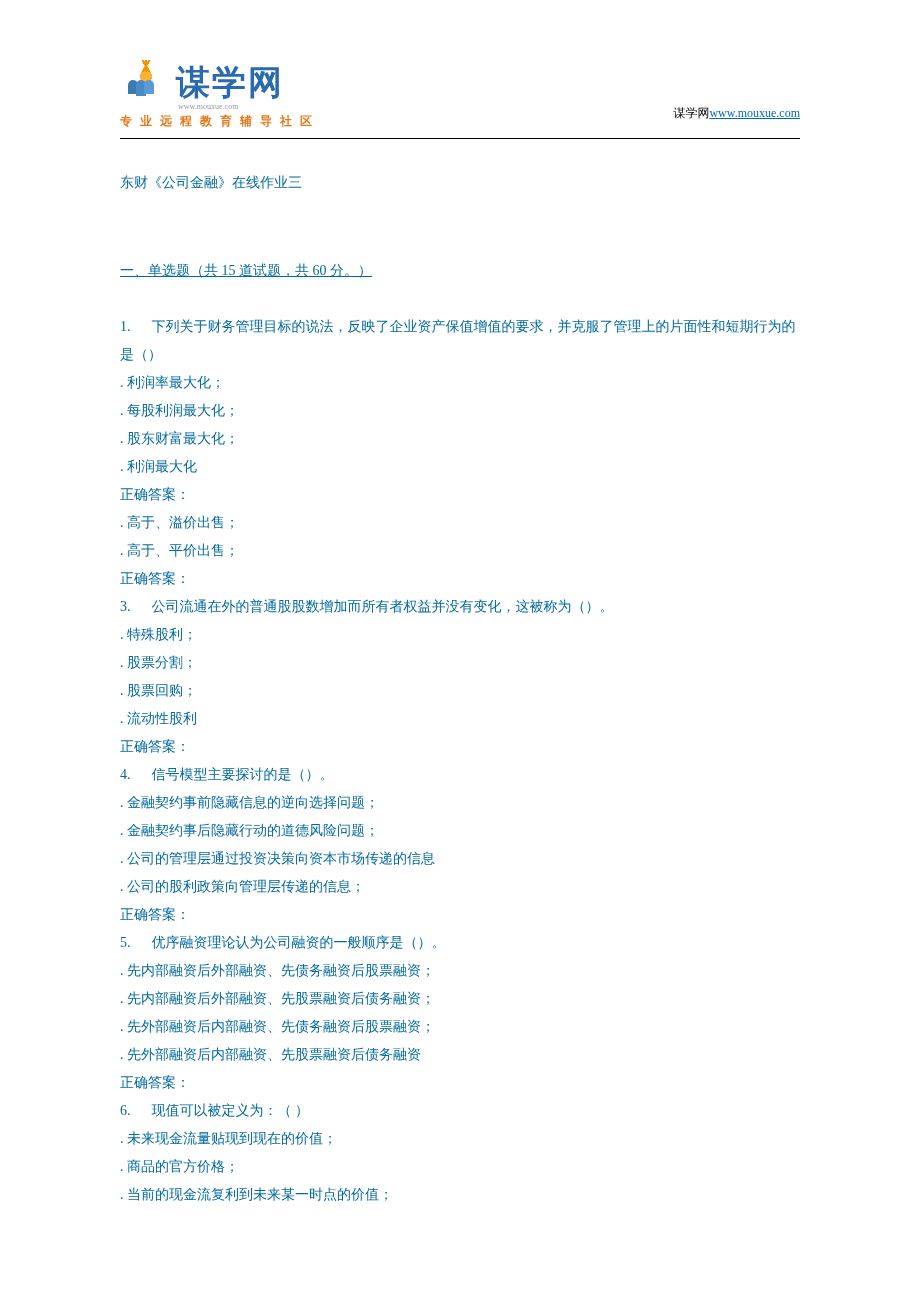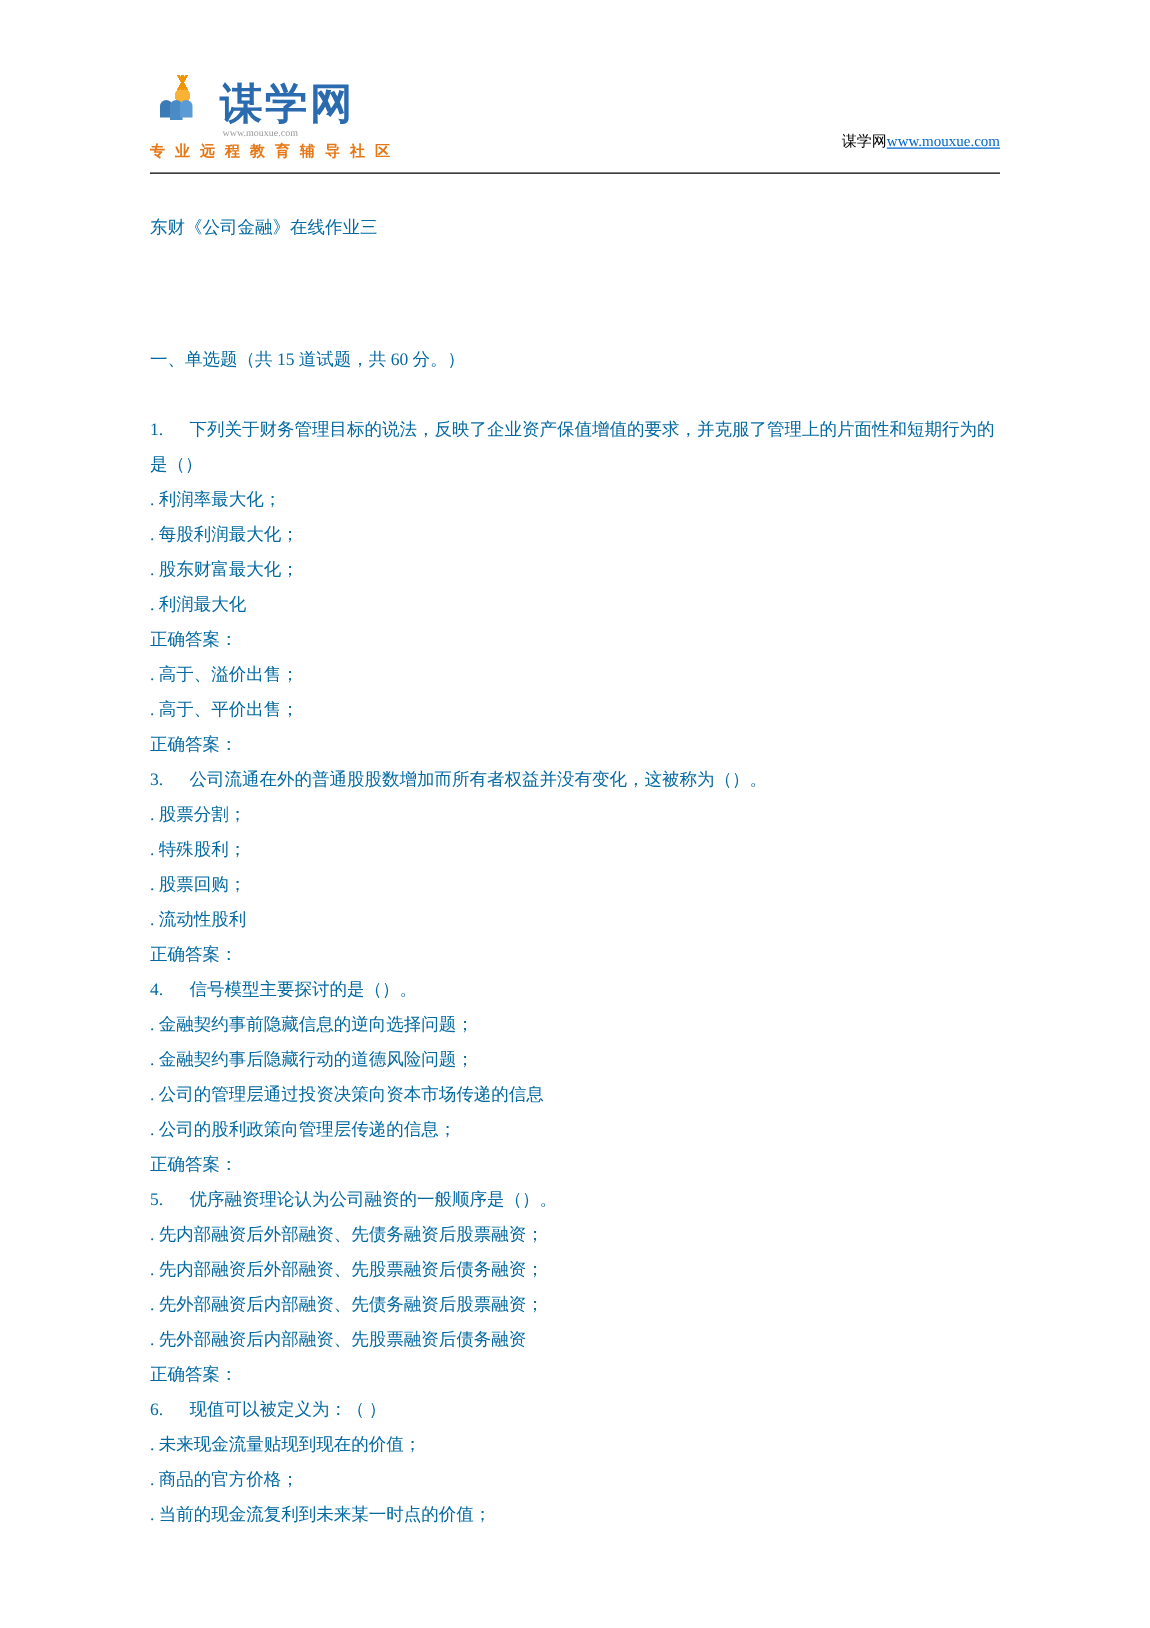--- a/index.html
+++ b/index.html
@@ -114,22 +114,23 @@
     }
     .content {
       font-size: 14px;
       line-height: 2.0;
       color: #0369a1;
     }
     .title-line {
       margin-bottom: 28px;
     }
     .section-line {
-      margin-top: 78px;
+      margin-top: 60px;
       margin-bottom: 28px;
+      text-decoration: underline;
     }
     .q-block {
       margin-bottom: 0;
     }
     .stem {
       text-indent: 0;
     }
     .stem .num {
       display: inline-block;
       min-width: 28px;
@@ -184,22 +185,22 @@
     </div>
 
     <div class="q-block">
       <div class="opt">. 高于、溢价出售；</div>
       <div class="opt">. 高于、平价出售；</div>
       <div class="ans">正确答案：</div>
     </div>
 
     <div class="q-block">
       <div class="stem"><span class="num">3.</span> <span>公司流通在外的普通股股数增加而所有者权益并没有变化，这被称为（）。</span></div>
+      <div class="opt">. 特殊股利；</div>
       <div class="opt">. 股票分割；</div>
-      <div class="opt">. 特殊股利；</div>
       <div class="opt">. 股票回购；</div>
       <div class="opt">. 流动性股利</div>
       <div class="ans">正确答案：</div>
     </div>
 
     <div class="q-block">
       <div class="stem"><span class="num">4.</span> <span>信号模型主要探讨的是（）。</span></div>
       <div class="opt">. 金融契约事前隐藏信息的逆向选择问题；</div>
       <div class="opt">. 金融契约事后隐藏行动的道德风险问题；</div>
       <div class="opt">. 公司的管理层通过投资决策向资本市场传递的信息</div>

